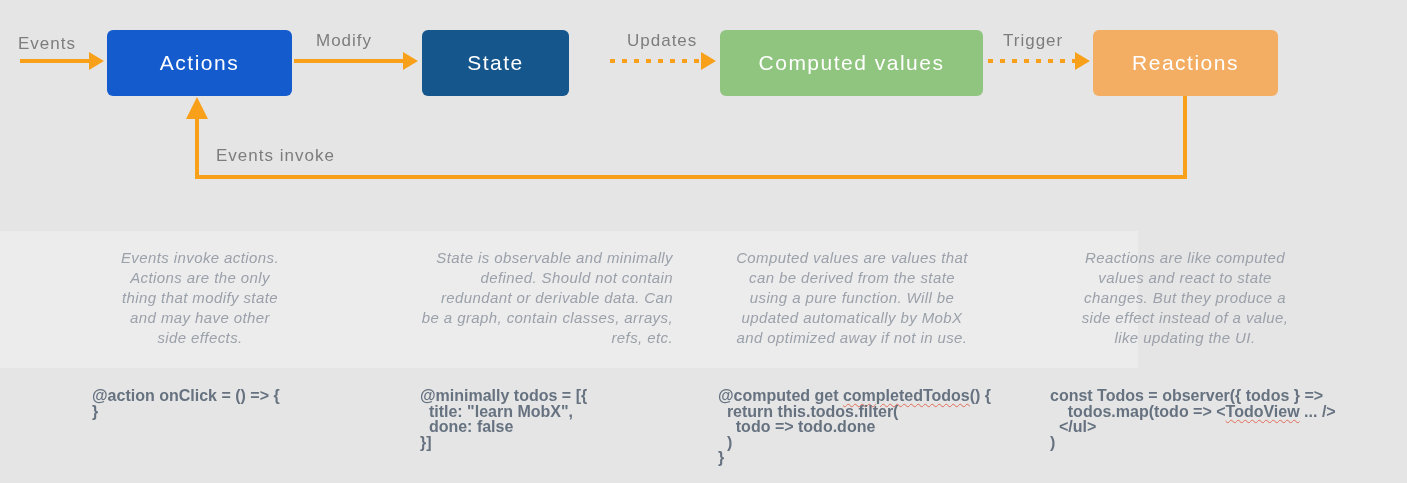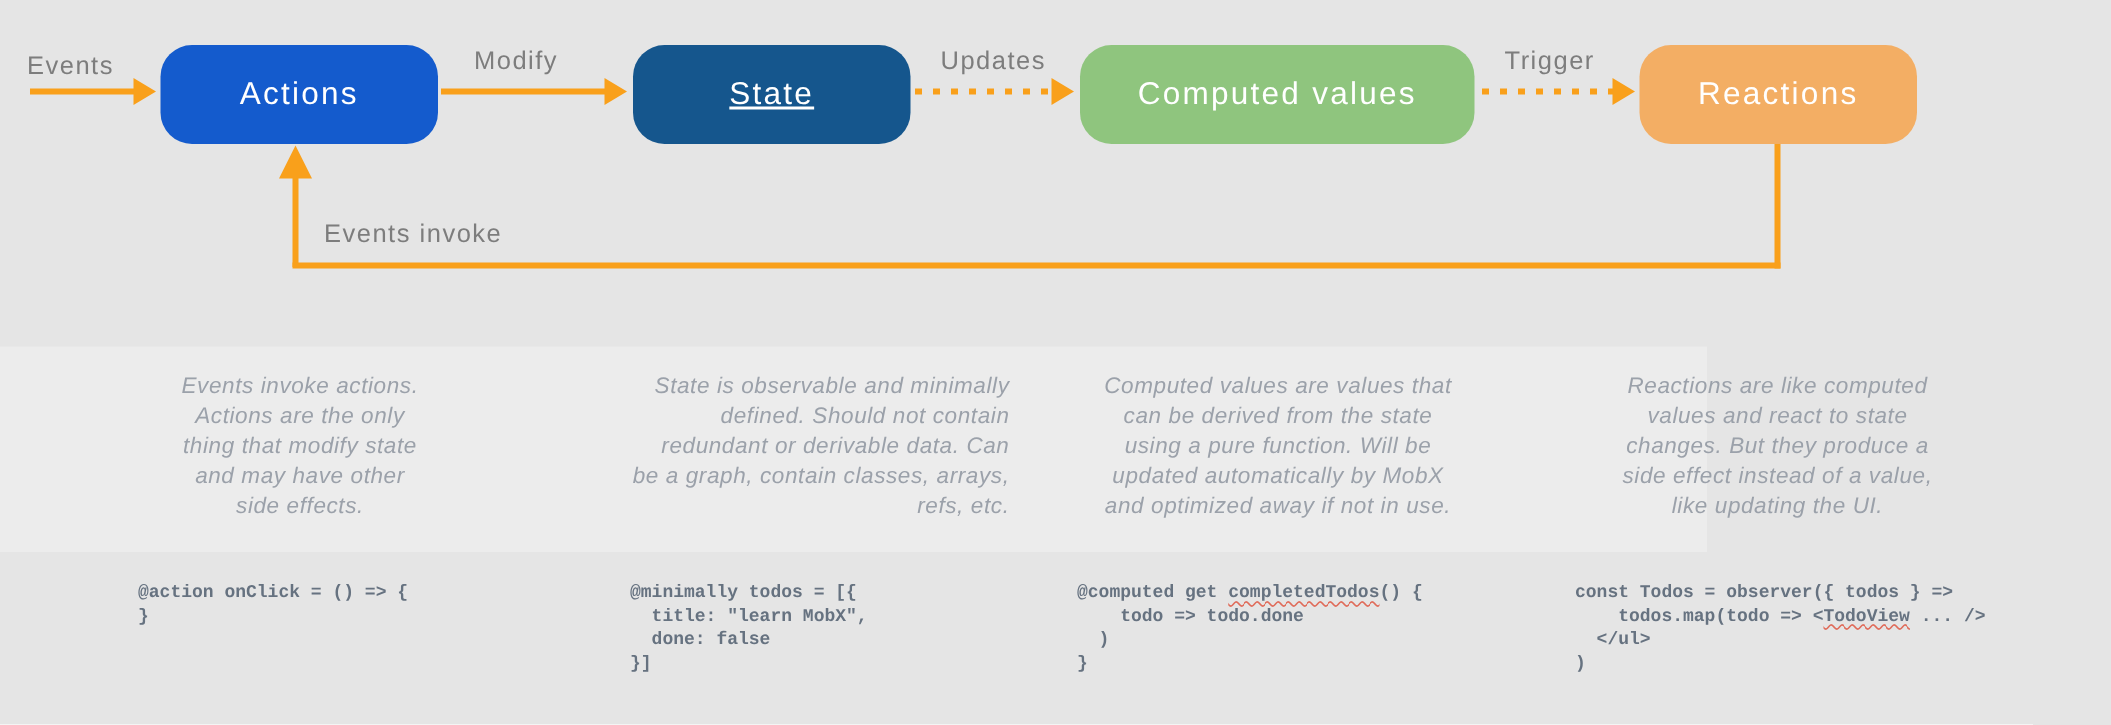--- a/index.html
+++ b/index.html
@@ -6,25 +6,25 @@
   #stage{
     position:relative;width:1407px;height:483px;background:#e5e5e5;overflow:hidden;
     font-family:"Liberation Sans",sans-serif;
     padding-left:29px;
   }
   
   .flow-label{
     position:absolute;color:#7d7d7d;font-size:17px;letter-spacing:1px;white-space:nowrap;
   }
   .node{
-    position:absolute;height:66px;border-radius:21px;display:flex;align-items:center;justify-content:center;
+    position:absolute;height:66px;border-radius:6px;display:flex;align-items:center;justify-content:center;
     color:#ffffff;font-size:21px;letter-spacing:1.5px;white-space:nowrap;
   }
   #node-actions {left:107px; top:30px; width:185px; background:#145BCD;}
-  #node-state   {left:422px; top:30px; width:185px; background:#15568D;text-decoration:underline;}
+  #node-state   {left:422px; top:30px; width:147px; background:#15568D;}
   #node-computed{left:720px; top:30px; width:263px; background:#8FC57E;}
   #node-reactions{left:1093px;top:30px; width:185px; background:#F3AE64;}
 
   .hline{position:absolute;height:4px;background:#F9A01B;}
   .hline-dotted{
     position:absolute;height:4px;
     background:repeating-linear-gradient(90deg,#F9A01B 0 5px,transparent 5px 12px);
   }
   .vline{position:absolute;width:4px;background:#F9A01B;}
   .head-right{
@@ -43,22 +43,22 @@
     text-align:center;white-space:pre-line;letter-spacing:0.4px;
   }
   #desc-0{left:85px;  width:230px;}
   #desc-1{left:357px; width:316px;text-align:right;}
   #desc-2{left:692px; width:320px;}
   #desc-3{left:1023px;width:324px;}
 
   
   .code{
     position:absolute;top:388px;color:#667280;
-    font-family:Liberation Mono, monospace;
-    font-size:12px;font-weight:bold;line-height:15.5px;white-space:pre;
+    font-family:Liberation Sans, sans-serif;
+    font-size:16px;font-weight:bold;line-height:15.5px;white-space:pre;
   }
   #code-0{left:92px;} #code-1{left:420px;} #code-2{left:718px;} #code-3{left:1050px;}
   .sq{
     text-decoration:underline;text-decoration-style:wavy;text-decoration-color:#E06C5A;
     text-decoration-thickness:1px;text-underline-offset:2px;
   }
 </style>
 </head>
 <body>
 
@@ -110,16 +110,16 @@
 and optimized away if not in use.</div>
     <div class="desc" id="desc-3">Reactions are like computed
 values and react to state
 changes. But they produce a
 side effect instead of a value,
 like updating the UI.</div>
   </div>
 
   <div class="code" id="code-0"><div><span>@action onClick = () =&gt; {</span></div><div><span>}</span></div></div>
   <div class="code" id="code-1"><div><span>@minimally todos = [{</span></div><div><span>  title: "learn MobX",</span></div><div><span>  done: false</span></div><div><span>}]</span></div></div>
-  <div class="code" id="code-2"><div><span>@computed get </span><span class="sq">completedTodos</span><span>() {</span></div><div><span>    todo =&gt; todo.done</span></div><div><span>  )</span></div><div><span>}</span></div></div>
+  <div class="code" id="code-2"><div><span>@computed get </span><span class="sq">completedTodos</span><span>() {</span></div><div><span>  return this.todos.filter(</span></div><div><span>    todo =&gt; todo.done</span></div><div><span>  )</span></div><div><span>}</span></div></div>
   <div class="code" id="code-3"><div><span>const Todos = observer({ todos } =&gt;</span></div><div><span>    todos.map(todo =&gt; &lt;</span><span class="sq">TodoView</span><span> ... /&gt;</span></div><div><span>  &lt;/ul&gt;</span></div><div><span>)</span></div></div>
 
 </div>
 
 </body></html>

